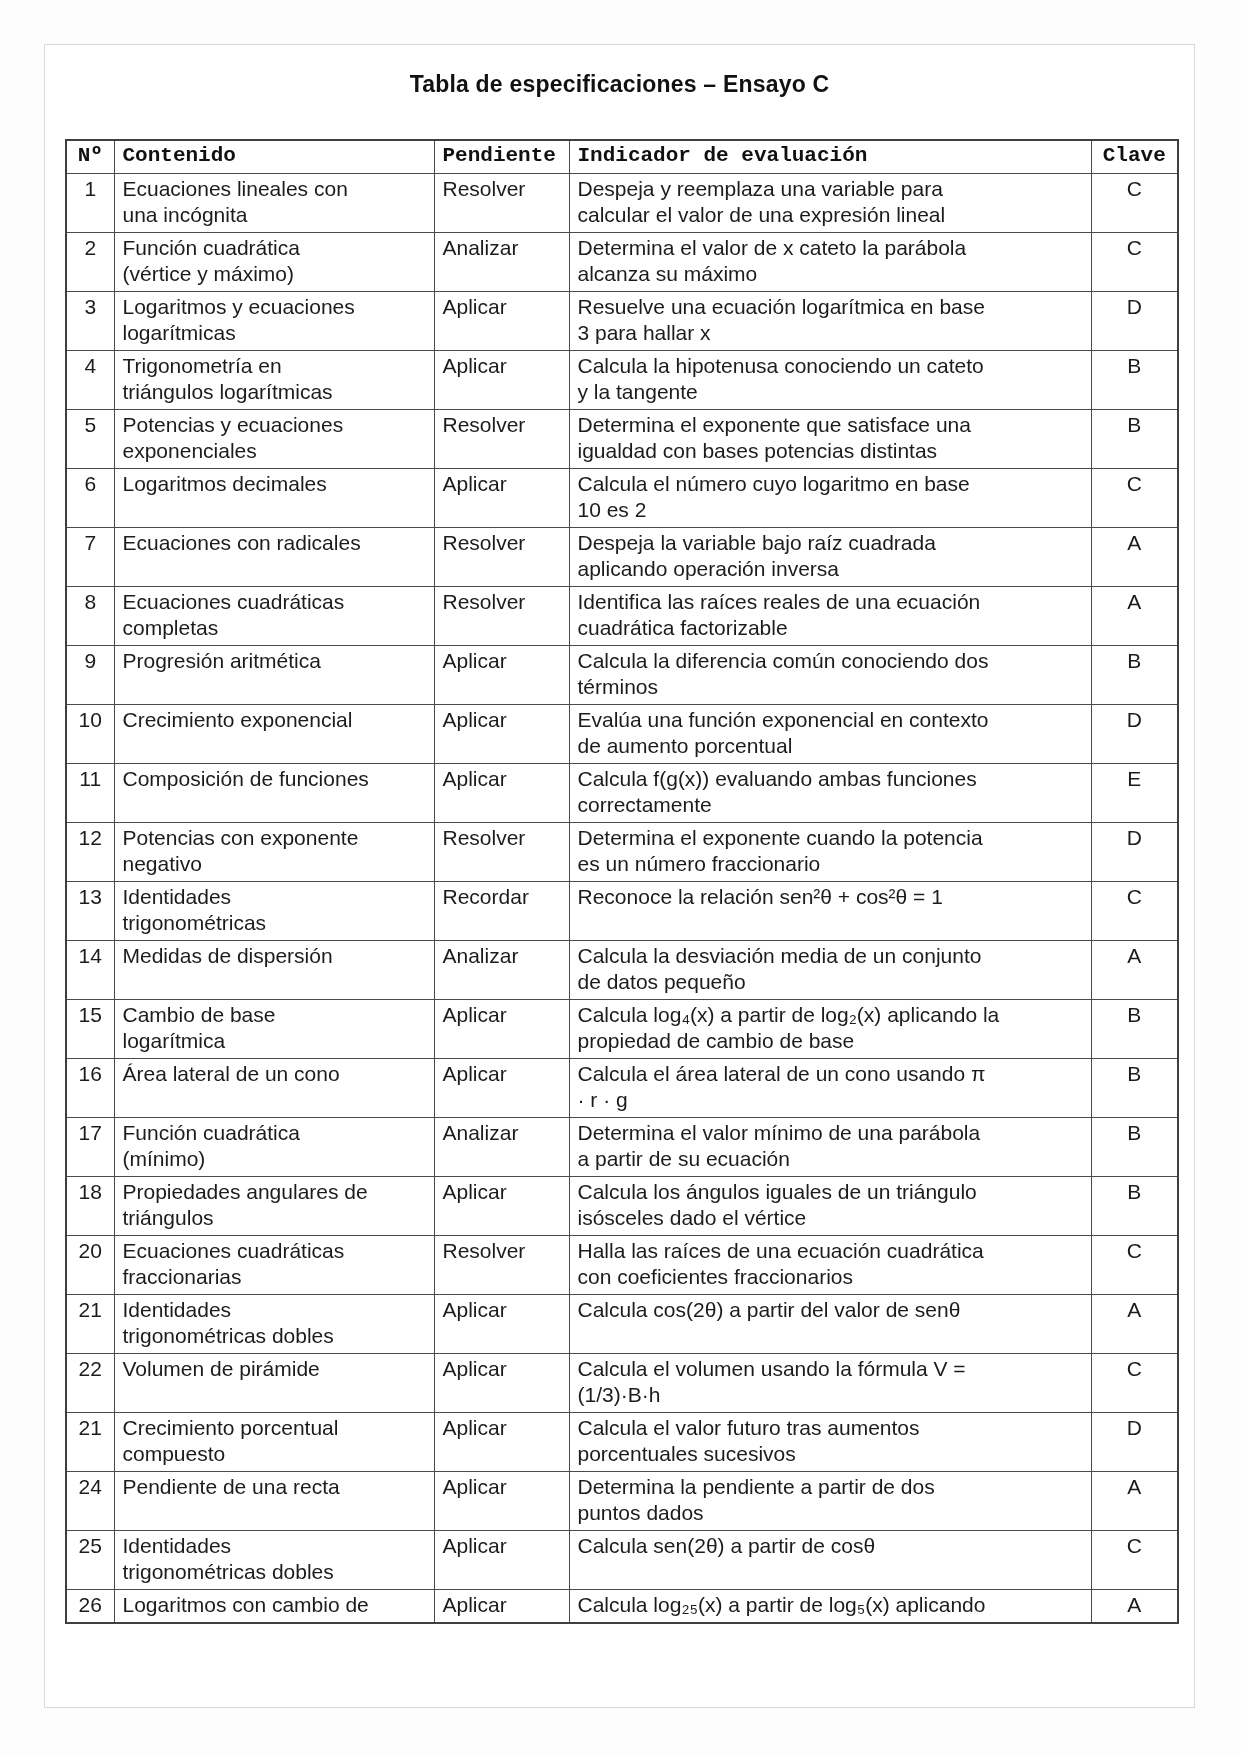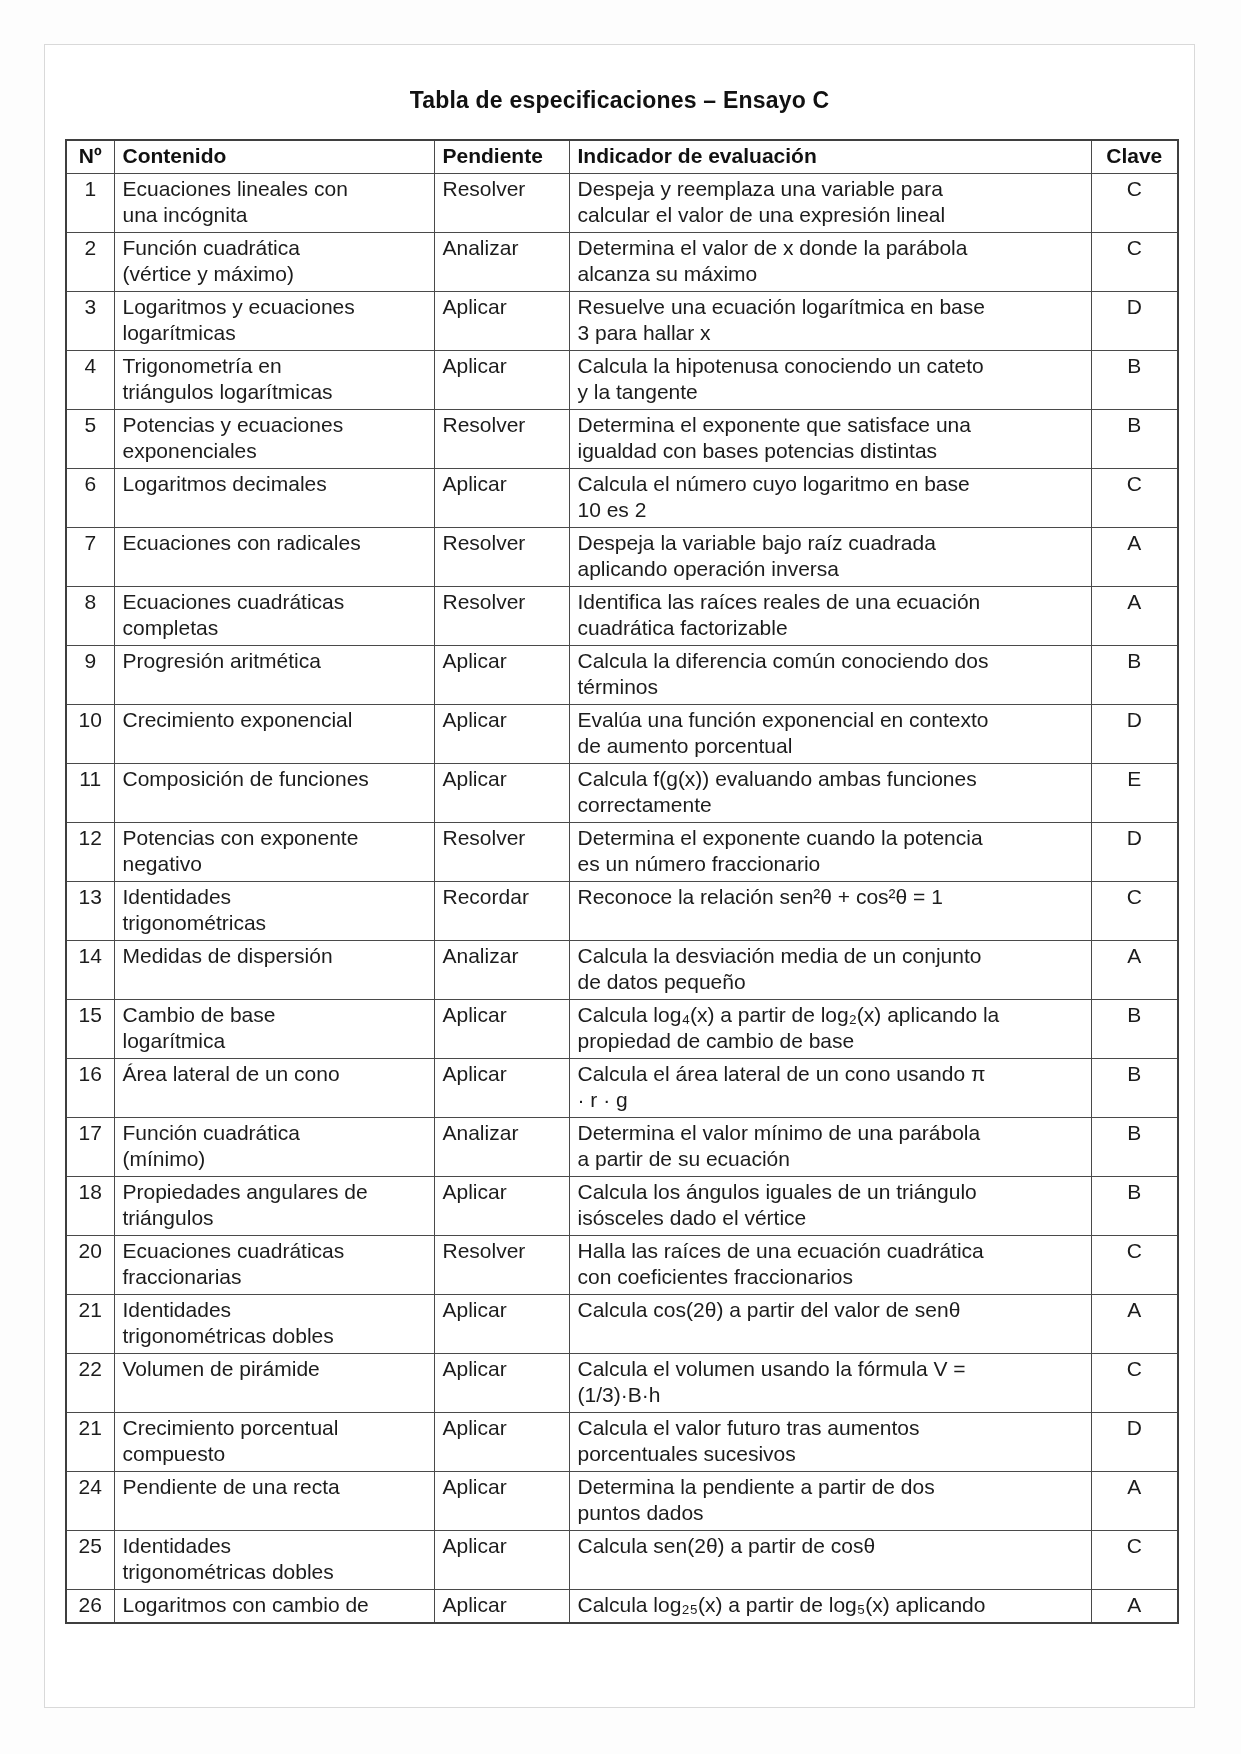--- a/index.html
+++ b/index.html
@@ -20,21 +20,21 @@
   .page {
     position: absolute;
     left: 44px;
     top: 44px;
     width: 1151px;
     height: 1664px;
     background: #ffffff;
     border: 1px solid #d9d9d9;
   }
   .doc-title {
-    margin: 16px;
+    margin: 0;
     padding-top: 26px;
     text-align: center;
     font-size: 23px;
     font-weight: bold;
     letter-spacing: 0.2px;
     color: #111;
   }
   table.spec-table {
     position: absolute;
     left: 20px;
@@ -57,20 +57,21 @@
     line-height: 26px;
     padding: 2px 8px 4px 8px;
     overflow: hidden;
     white-space: pre-line;
   }
   .spec-table th {
     font-weight: bold;
     text-align: left;
     white-space: nowrap;
     color: #111;
+    font-family: Liberation Mono, monospace;
   }
   .spec-table th.center, .spec-table td.center {
     text-align: center;
     padding-left: 2px;
     padding-right: 2px;
   }
 </style>
 </head>
 <body>
 
@@ -104,21 +105,21 @@
         <td>Resolver</td>
         <td>Despeja y reemplaza una variable para
 calcular el valor de una expresión lineal</td>
         <td class="center">C</td>
       </tr>
           <tr>
         <td class="center">2</td>
         <td>Función cuadrática
 (vértice y máximo)</td>
         <td>Analizar</td>
-        <td>Determina el valor de x donde la parábola
+        <td>Determina el valor de x cateto la parábola
 alcanza su máximo</td>
         <td class="center">C</td>
       </tr>
           <tr>
         <td class="center">3</td>
         <td>Logaritmos y ecuaciones
 logarítmicas</td>
         <td>Aplicar</td>
         <td>Resuelve una ecuación logarítmica en base
 3 para hallar x</td>

